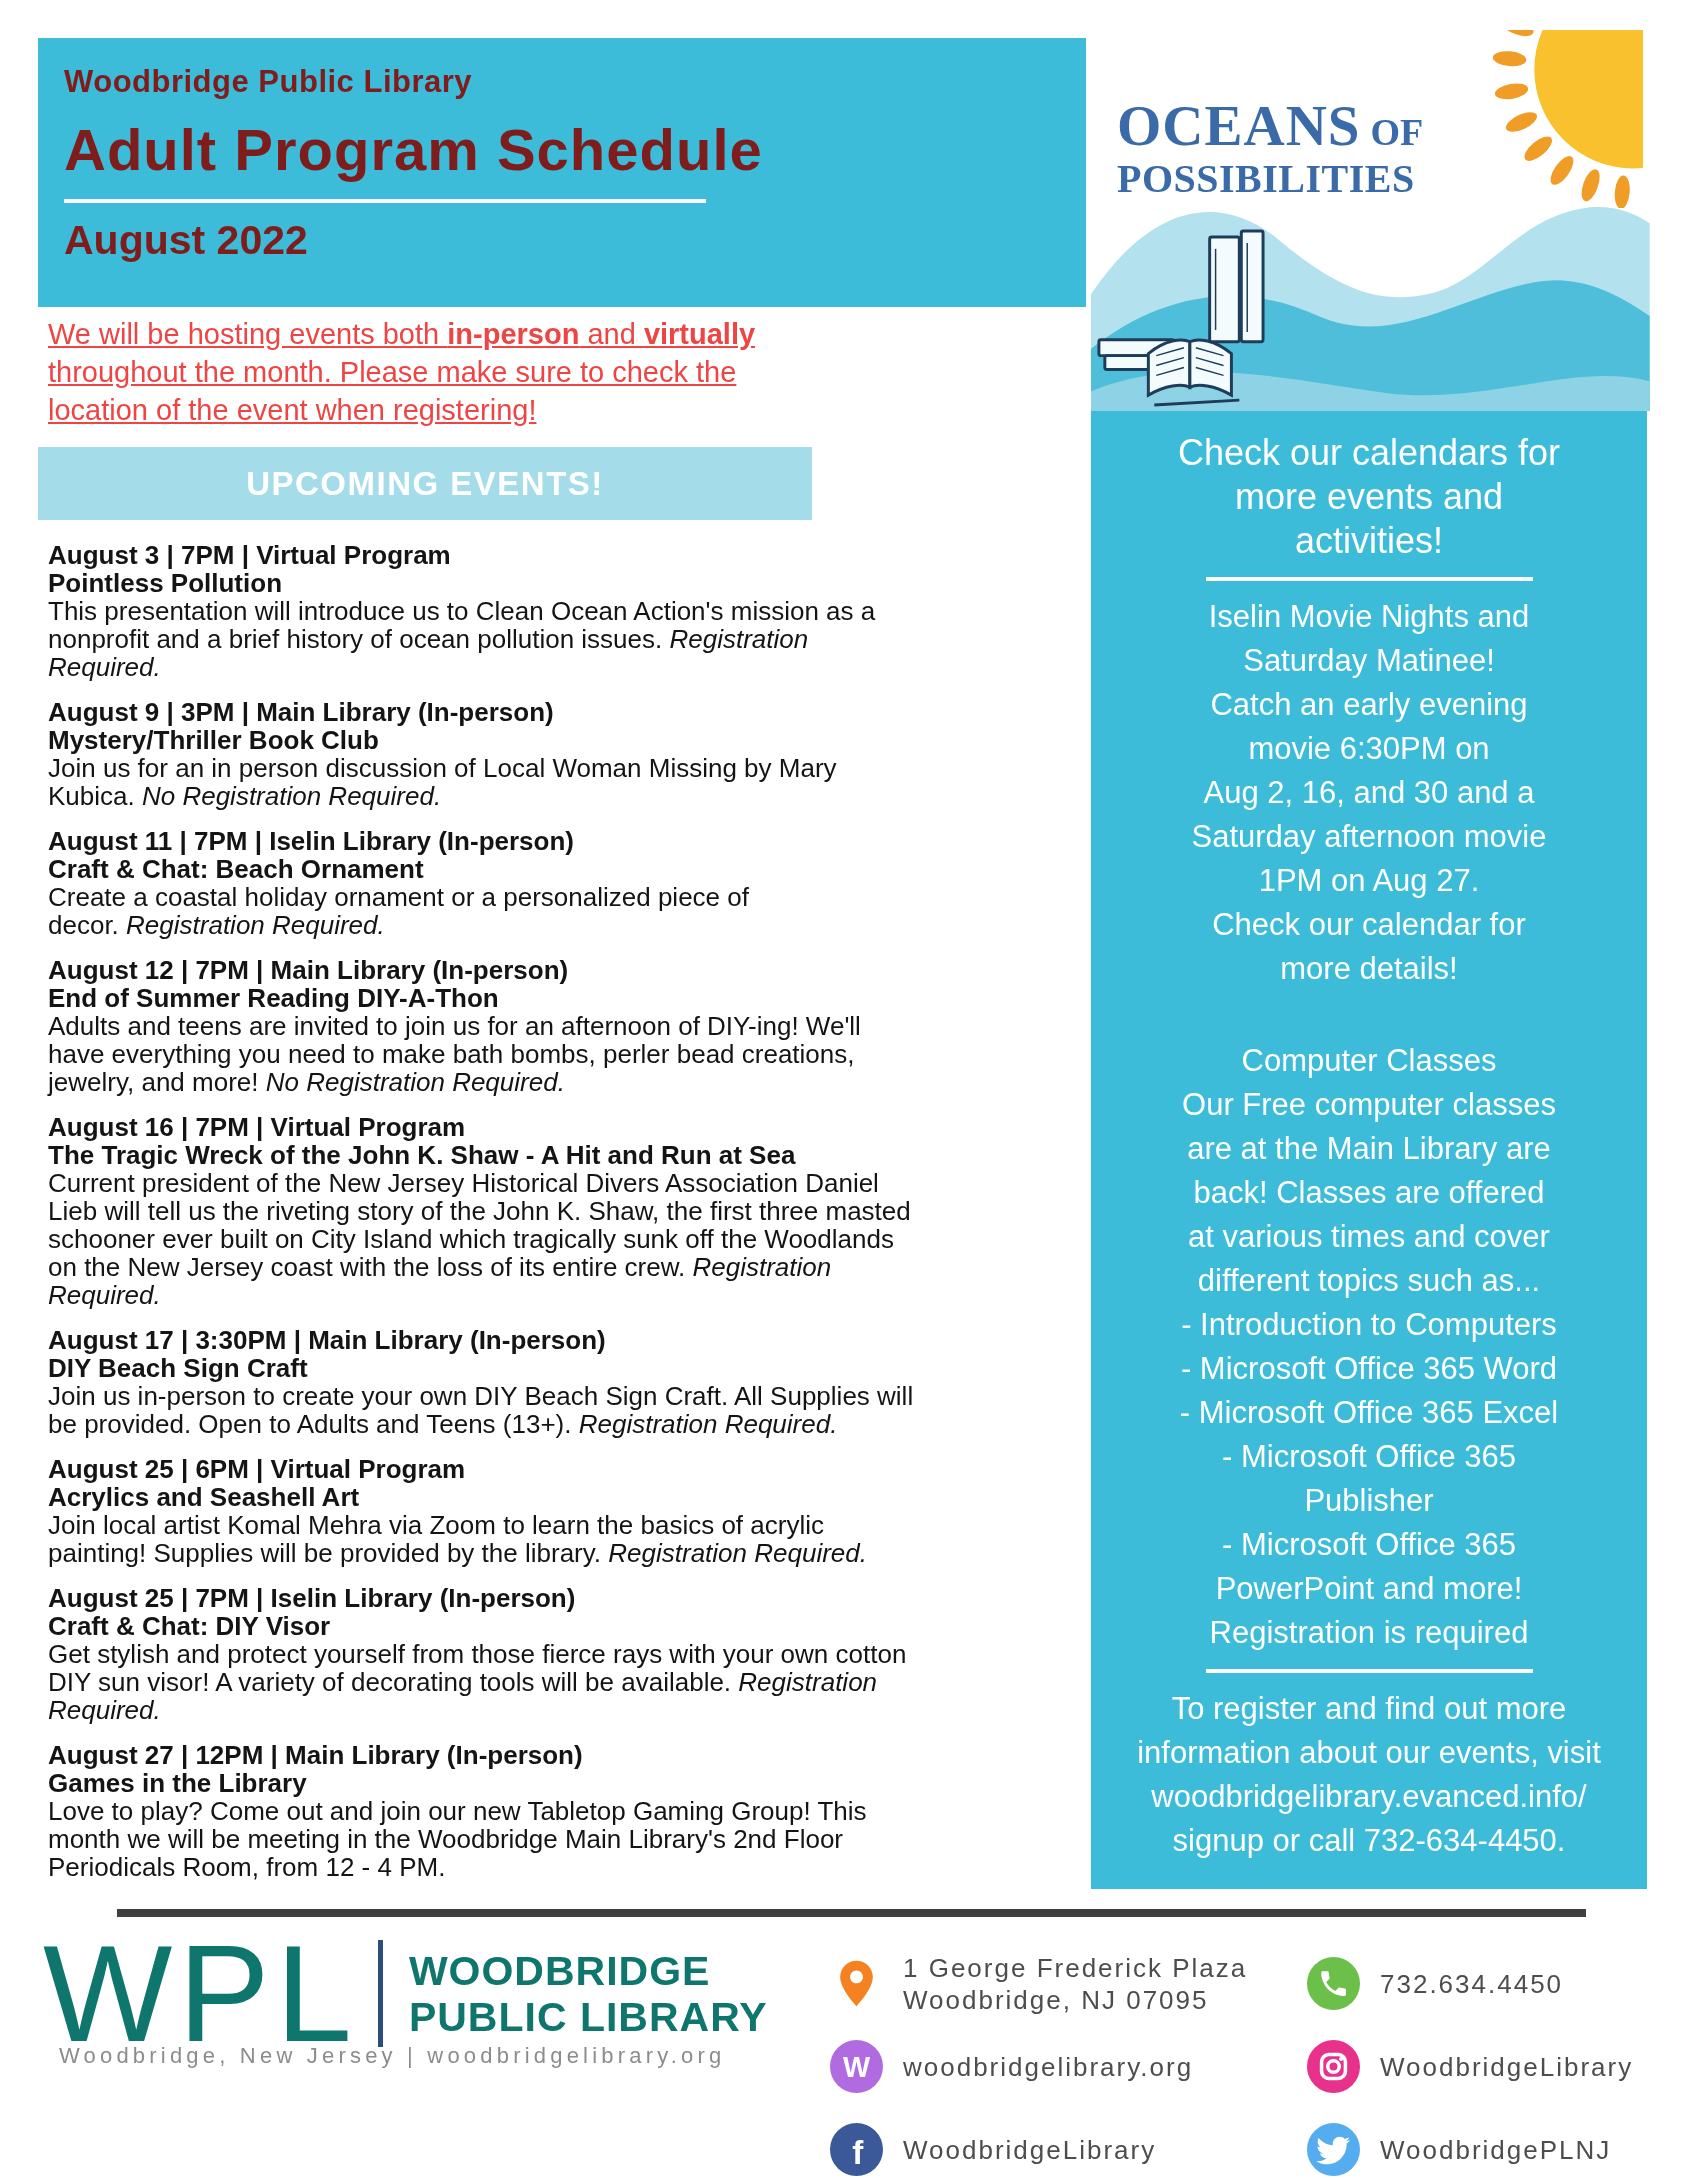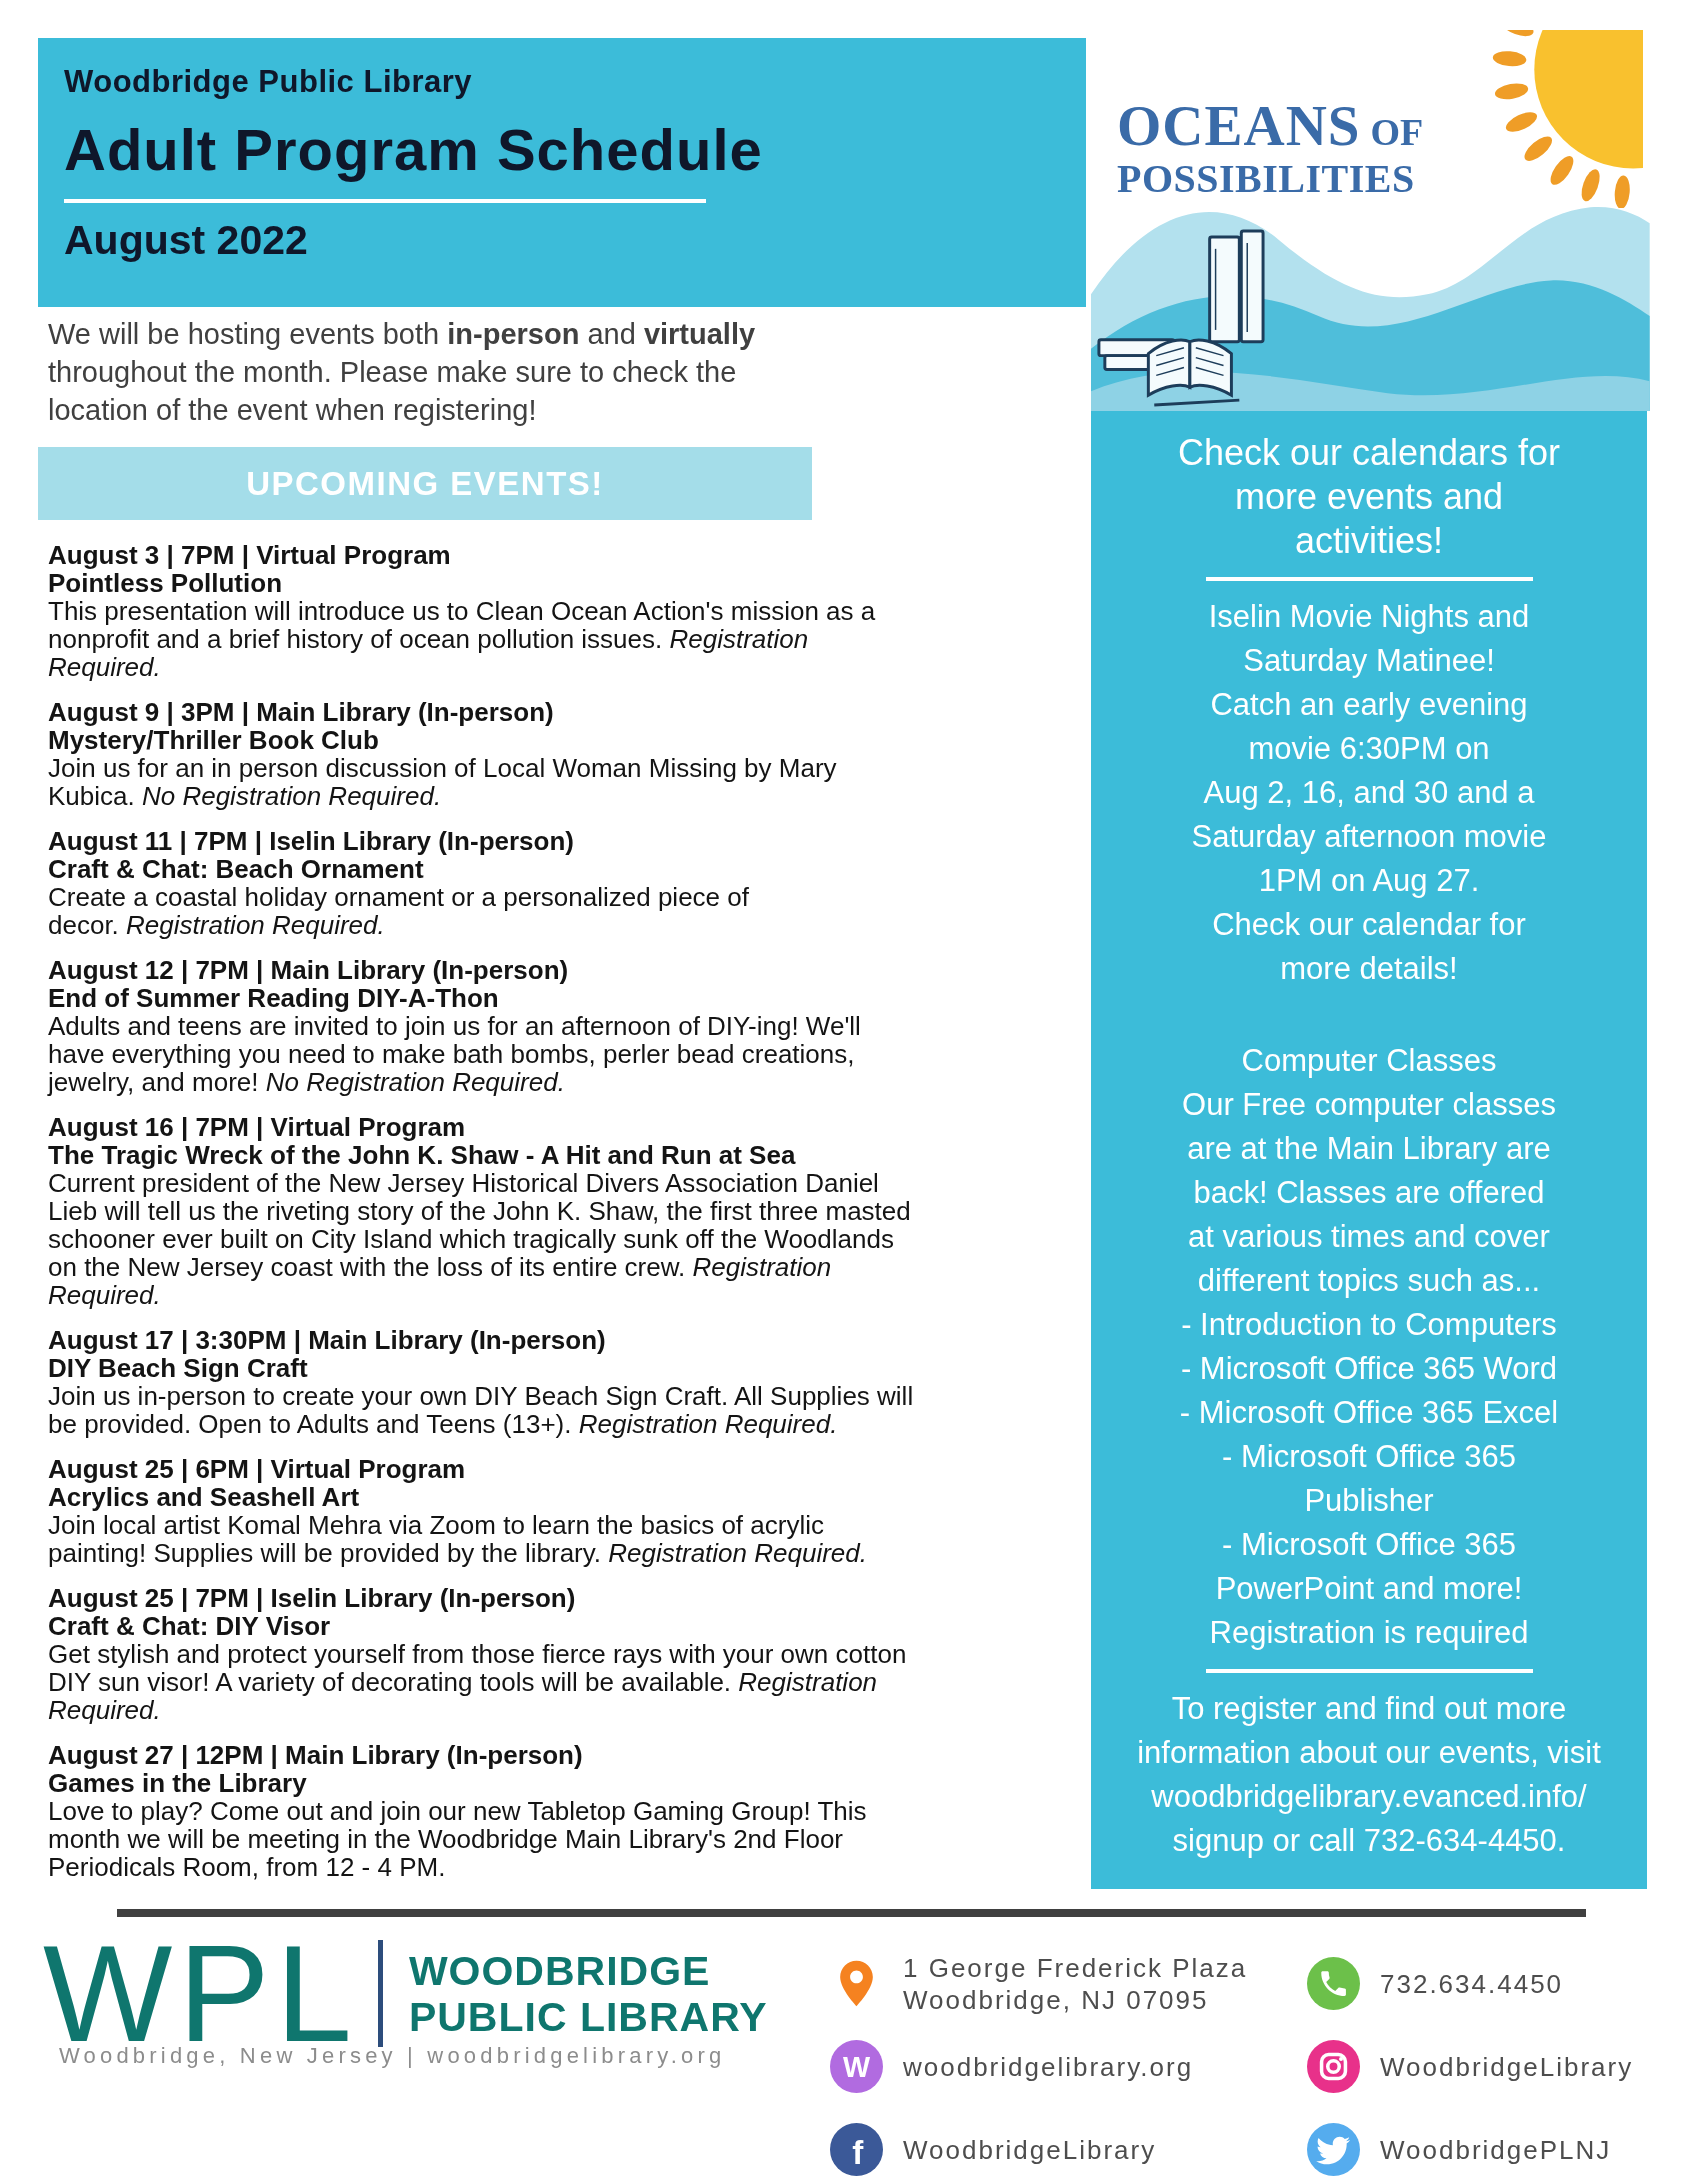--- a/index.html
+++ b/index.html
@@ -1,30 +1,30 @@
 <!DOCTYPE html>
 <html><head>
 <meta charset="utf-8">
 <style>
   html,body{margin:0;padding:0;background:#fff;}
   #page{position:relative;width:1683px;height:2178px;background:#fff;overflow:hidden;
         font-family:"Liberation Sans",sans-serif;}
   .abs{position:absolute;}
 
   
-  .header-block{left:38px;top:38px;width:1048px;height:269px;background:#3cbcd9;color:#0f172a;
+  .header-block{left:38px;top:38px;width:1048px;height:269px;background:#3cbcd9;color:#7f1d1d;
                 padding:20px 0 0 26px;box-sizing:border-box;}
   .hb-lib{font-size:31px;font-weight:700;letter-spacing:0.5px;margin-top:6px;}
   .hb-title{font-size:58px;font-weight:600;letter-spacing:1px;margin-top:16px;}
   .hb-rule{width:642px;height:4px;background:#fff;margin-top:16px;}
   .hb-month{font-size:41px;font-weight:600;margin-top:14px;}
 
   
-  .intro{left:48px;top:315px;width:752px;font-size:29px;line-height:38px;color:#404040;
-         white-space:pre-line;}
+  .intro{left:48px;top:315px;width:752px;font-size:29px;line-height:38px;color:#ef4444;
+         white-space:pre-line;text-decoration:underline;}
   .intro b{font-weight:700;}
 
   
   .banner{left:38px;top:447px;width:774px;height:73px;background:#a4dde9;
           display:flex;align-items:center;justify-content:center;}
   .banner span{color:#fff;font-size:33px;font-weight:700;letter-spacing:1.5px;}
 
   
   .events{left:48px;top:541px;width:1010px;font-size:26px;line-height:28px;color:#141414;}
   .event{margin-bottom:17px;}

